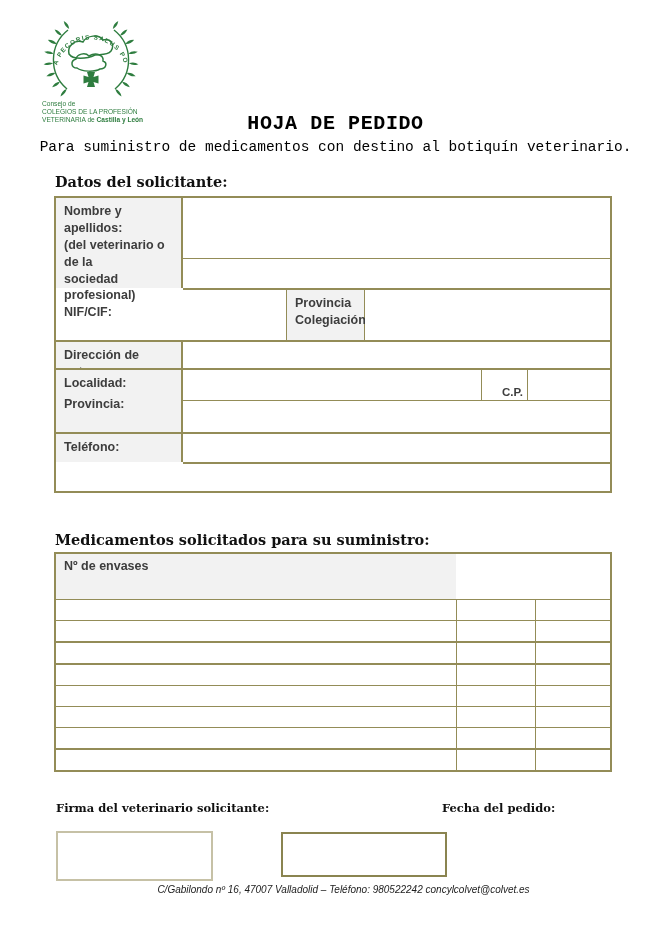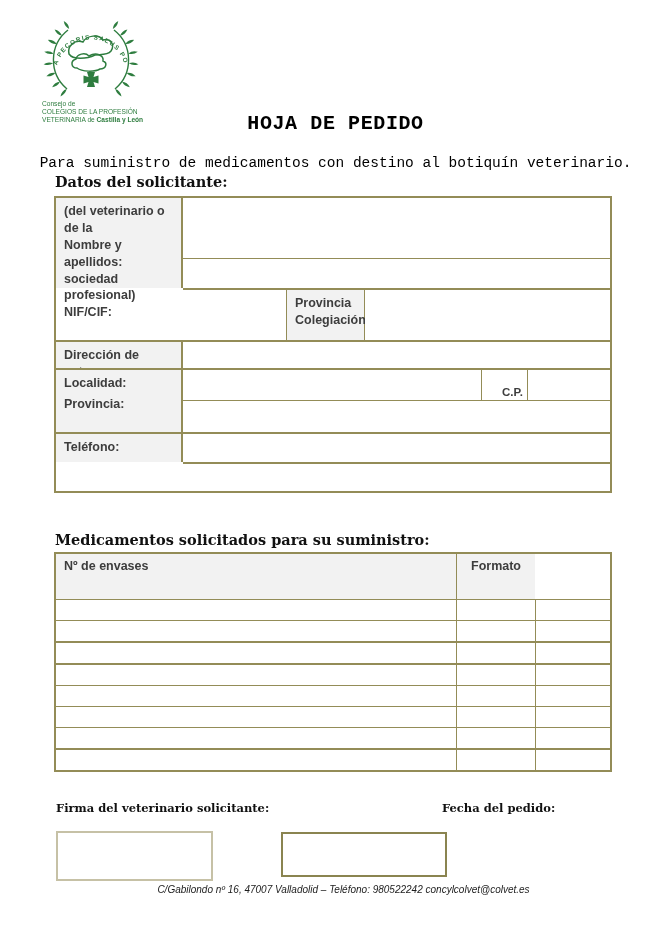--- a/index.html
+++ b/index.html
@@ -19,21 +19,21 @@
   .logo svg{display:block}
   .logo-stroke{stroke:var(--green);fill:none}
   .logo-fill{fill:var(--green)}
   .logo-arc-text{fill:var(--green);font-family:"Liberation Sans",sans-serif;font-size:6.3px;letter-spacing:1.2px;font-weight:bold}
   .logo-caption{margin-top:2px;margin-left:4px;color:var(--green);font-size:6.6px;line-height:1.25;font-family:"Liberation Sans",sans-serif}
   .logo-caption .b{font-weight:bold}
 
   
   .title-block{position:absolute;left:0;right:0;top:112px;text-align:center;font-family:Liberation Mono, monospace;color:#000}
   .doc-title{font-size:20px;font-weight:bold;letter-spacing:.6px}
-  .doc-subtitle{font-size:14.5px;margin-top:20px}
+  .doc-subtitle{font-size:14.5px;margin-top:4px}
 
   
   .sec-heading{position:absolute;left:55px;font-family:"DejaVu Serif",serif;font-weight:bold;font-size:14.5px;color:#111}
   #h-datos{top:173px}
   #h-meds{top:531px}
 
   
   .t1{position:absolute;left:54px;top:196px;width:558px;height:297px;
       border:2px solid var(--border);
       display:grid;
@@ -132,22 +132,22 @@
     <div class="doc-title">HOJA DE PEDIDO</div>
     <div class="doc-subtitle">Para suministro de medicamentos con destino al botiquín veterinario.</div>
   </div>
 
   <div class="sec-heading" id="h-datos">Datos del solicitante:</div>
 
   <div class="t1">
 
     <div class="lblc rb2 span-nombre">
       <div>
+        <div>Nombre y apellidos:</div>
         <div>(del veterinario o de la</div>
-        <div>Nombre y apellidos:</div>
         <div>sociedad profesional)</div>
       </div>
       <div class="nif">NIF/CIF:</div>
     </div>
     <div class="cell" style="grid-column:2/7;grid-row:1"></div>
     <div class="cell tb1" style="grid-column:2/7;grid-row:2"></div>
 
     <div class="cell tb2" style="grid-column:2;grid-row:3"></div>
     <div class="lblc tb2 lb1 rb1" style="grid-column:3;grid-row:3">
       <div>Provincia</div>
@@ -171,21 +171,20 @@
     <div class="cell tb2" style="grid-column:2/7;grid-row:7"></div>
 
     <div class="cell tb2" style="grid-column:2/7;grid-row:8"></div>
   </div>
 
   <div class="sec-heading" id="h-meds">Medicamentos solicitados para su suministro:</div>
 
   <div class="t2">
     <div class="t2row hdr">
       <div class="t2c">Nº de envases</div>
-      <div class="t2c center">Formato</div>
     </div>
     <div class="t2row bt1">
       <div class="t2c"></div>
       <div class="t2c"></div>
       <div class="t2c"></div>
     </div>
     <div class="t2row bt1">
       <div class="t2c"></div>
       <div class="t2c"></div>
       <div class="t2c"></div>

